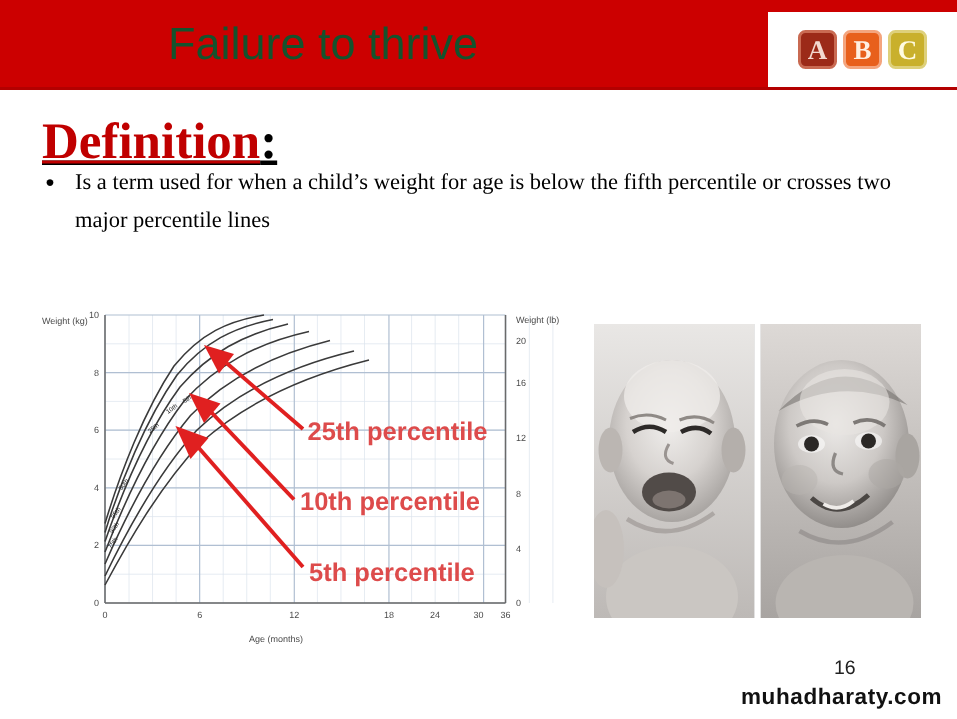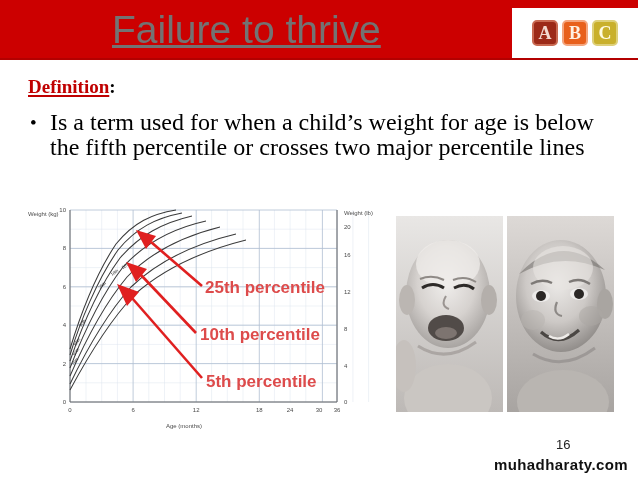--- a/index.html
+++ b/index.html
@@ -26,26 +26,25 @@
     border-bottom: 2px solid #b30000;
   }
   #slide-title {
     position: absolute;
     left: 112px;
     top: 7px;
     width: 380px;
     height: 46px;
     line-height: 46px;
     font-family: "Liberation Sans", sans-serif;
-    font-size: 39px;
+    font-size: 30px;
     font-weight: 400;
-    color: #737373;
+    color: #14532d;
     letter-spacing: 0px;
     white-space: nowrap;
-    text-decoration: underline;
   }
   #logo-plate {
     position: absolute;
     left: 512px;
     top: 8px;
     width: 126px;
     height: 50px;
     background: #ffffff;
     display: flex;
     align-items: center;
@@ -78,24 +77,25 @@
     background: #c9b02c;
     border: 2px solid #ded07a;
     color: #fffbe0;
   }
 
   
   #definition-heading {
     position: absolute;
     left: 28px;
     top: 76px;
-    font-size: 19px;
+    font-size: 34px;
     font-weight: bold;
     color: #000000;
     white-space: nowrap;
+    text-decoration: underline;
   }
   #definition-heading .def-word {
     color: #c00000;
     text-decoration: underline;
     text-decoration-color: #c00000;
     text-decoration-thickness: 2px;
     text-underline-offset: 2px;
   }
   #bullet-row {
     position: absolute;
@@ -108,21 +108,21 @@
   #bullet-marker {
     width: 20px;
     flex: 0 0 20px;
     font-size: 19px;
     line-height: 25px;
     color: #000000;
     text-align: left;
   }
   #bullet-text {
     flex: 1 1 auto;
-    font-size: 24px;
+    font-size: 15px;
     line-height: 25px;
     color: #000000;
     text-align: left;
   }
 
   
   #growth-chart {
     position: absolute;
     left: 24px;
     top: 196px;

